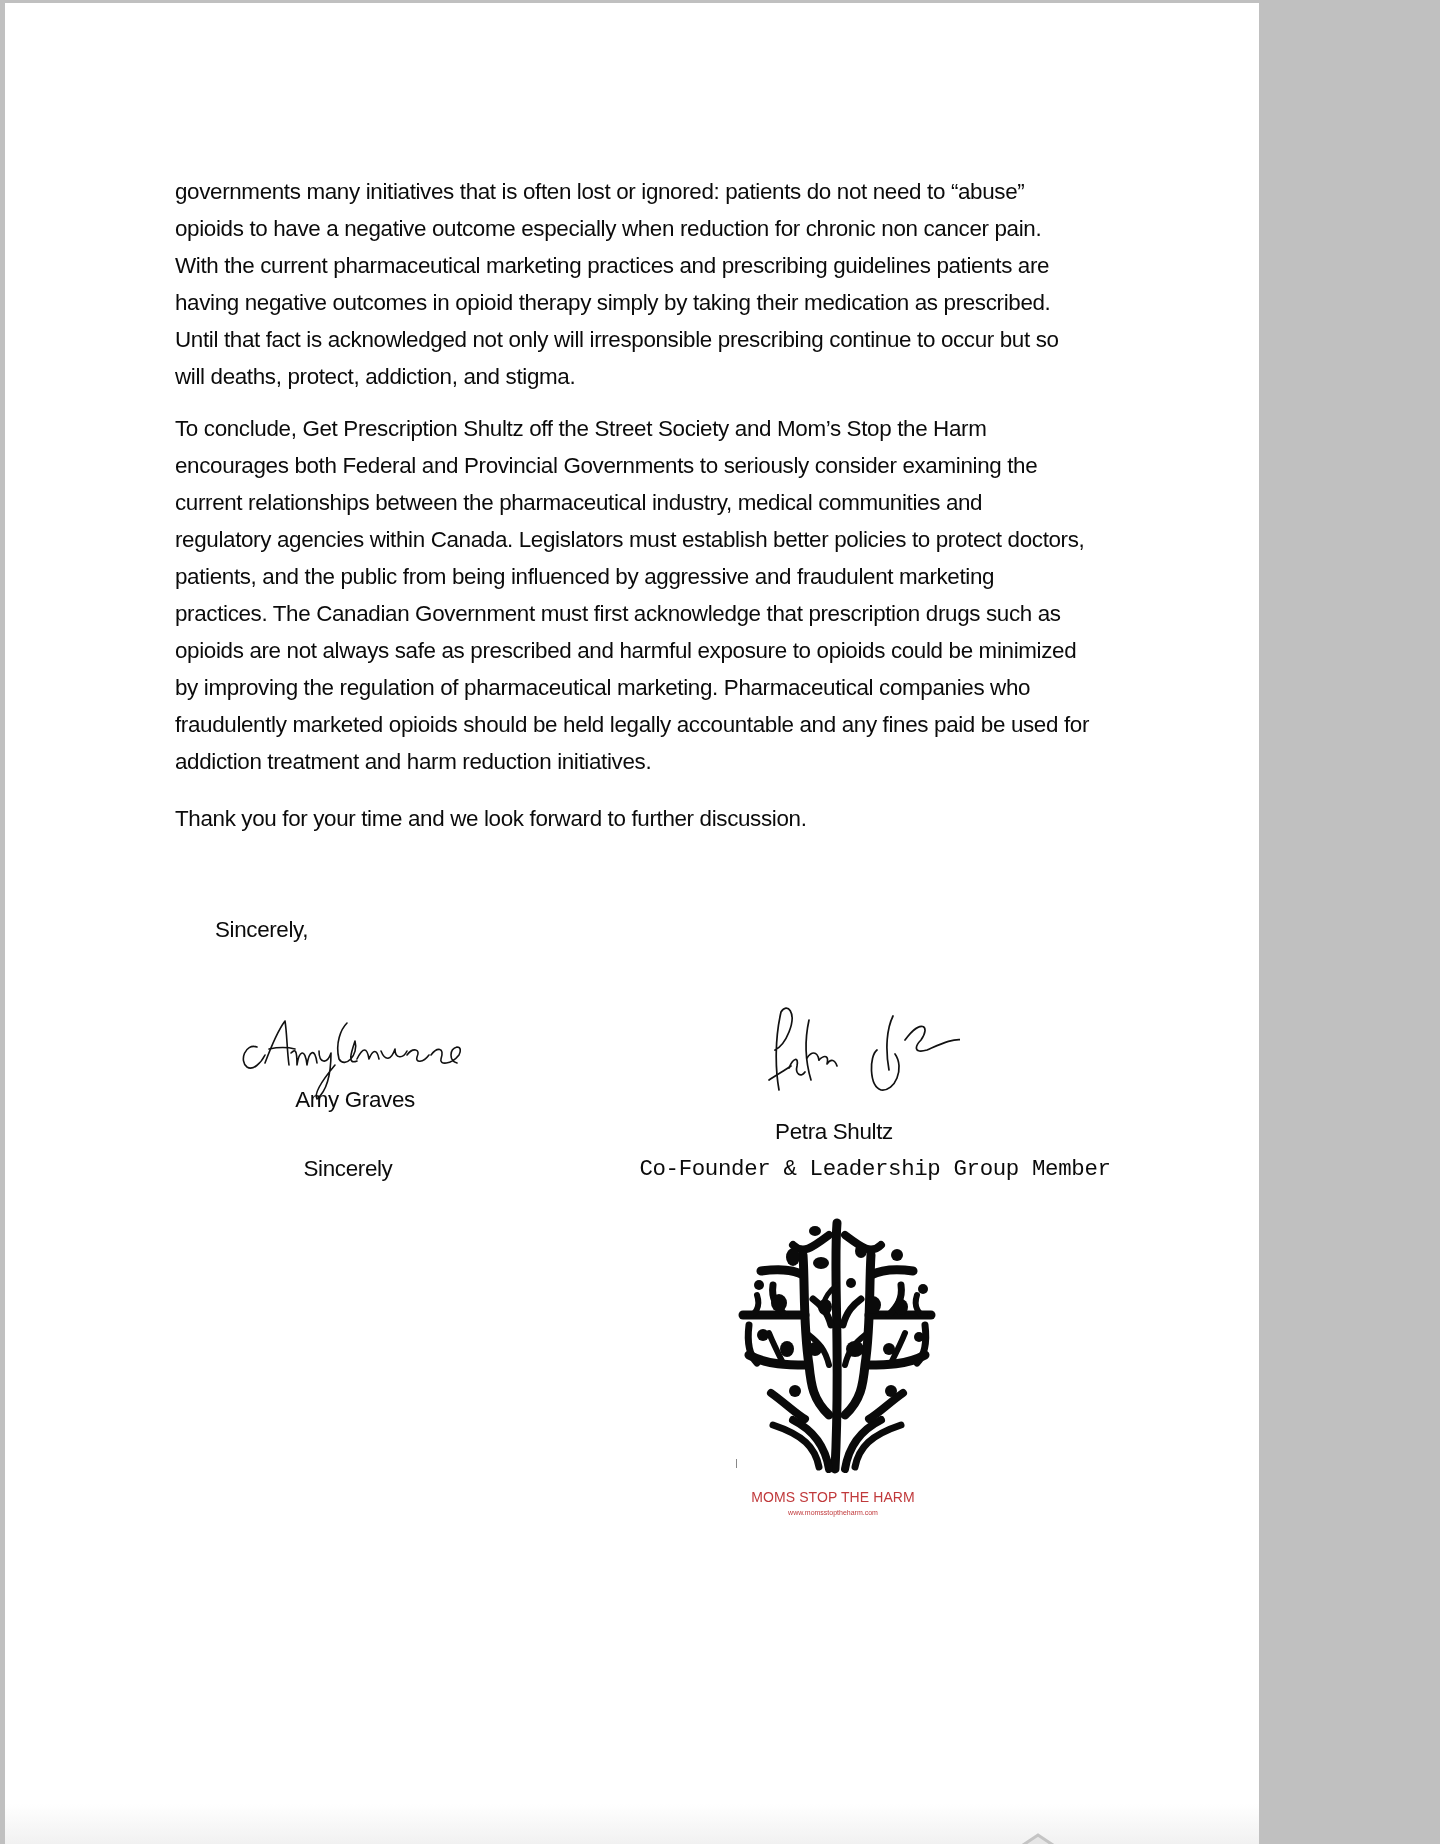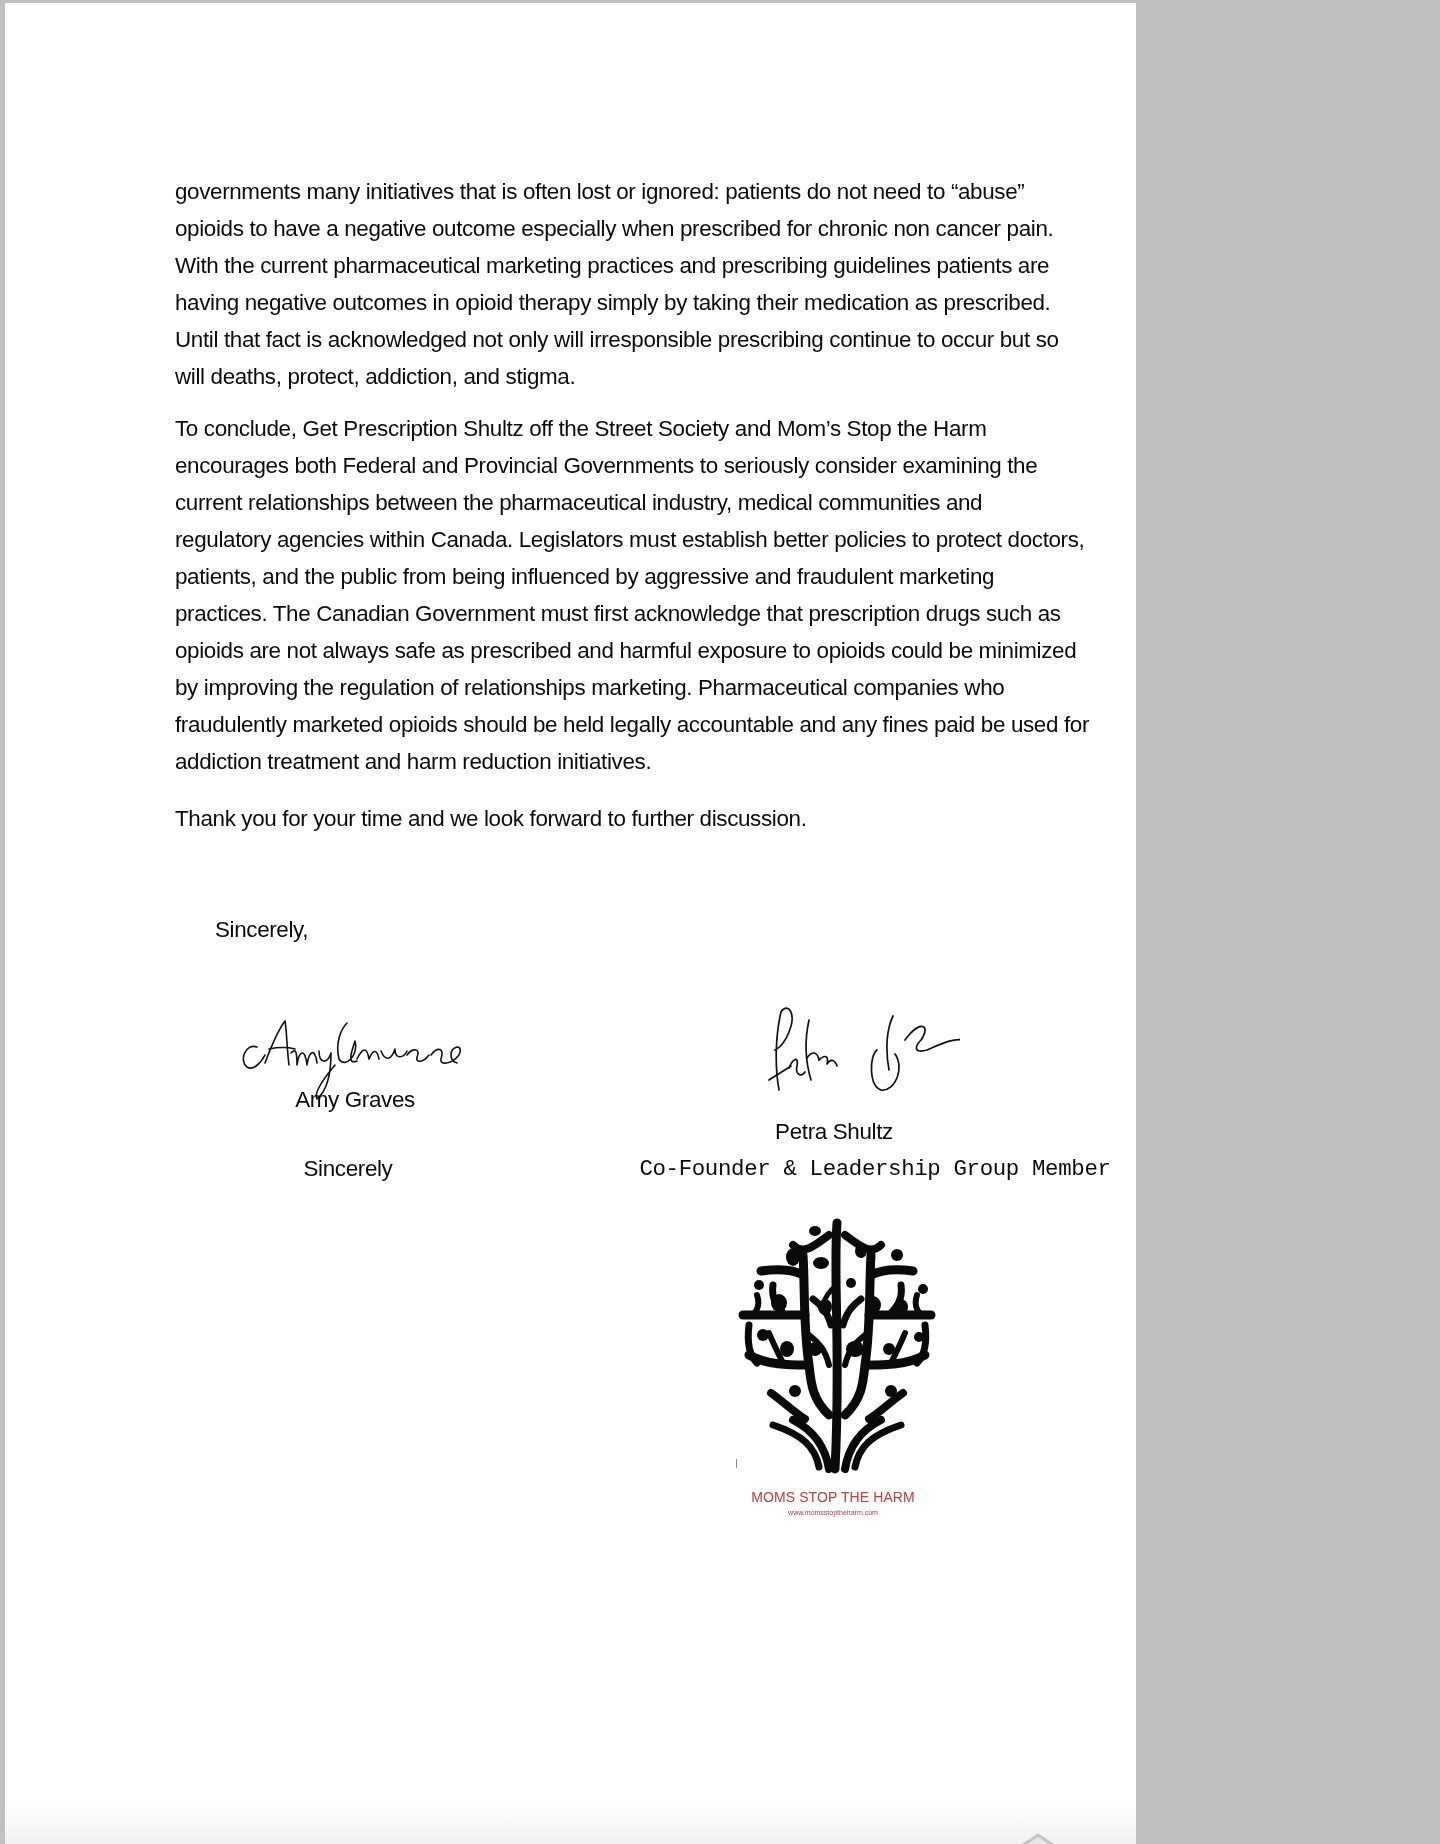--- a/index.html
+++ b/index.html
@@ -3,21 +3,21 @@
 <meta charset="utf-8">
 <style>
   html, body { margin: 0; padding: 0; }
   body {
     width: 1440px; height: 1844px; overflow: hidden;
     background: #c0c0c0;
     position: relative;
     font-family: "Liberation Sans", sans-serif;
   }
   .page {
-    position: absolute; left: 5px; top: 3px; width: 1131px; height: 1841px;
+    position: absolute; left: 5px; top: 3px; width: 1254px; height: 1841px;
     background: #ffffff;
   }
   .page-bottom-fade {
     position: absolute; left: 0; right: 0; bottom: 0; height: 40px;
     background: linear-gradient(to bottom, rgba(255,255,255,0), #f1f1f1);
   }
   .page-nav-chevron {
     position: absolute; left: 998px; top: 1824px; width: 70px; height: 30px;
   }
   .body-text {
@@ -57,36 +57,36 @@
   .tick-mark { position: absolute; left: 731px; top: 1456px; width: 1px; height: 9px; background: #888; }
   .stray-dot { position: absolute; left: 402px; top: 1096px; width: 2px; height: 2px; background: #555; }
 </style>
 </head>
 <body>
 
 <div class="page">
 
   <div class="body-text" style="top:170px;">
     <div class="line" style="top:0px">governments many initiatives that is often lost or ignored: patients do not need to “abuse”</div>
-    <div class="line" style="top:37px">opioids to have a negative outcome especially when prescribed for chronic non cancer pain.</div>
+    <div class="line" style="top:37px">opioids to have a negative outcome especially when reduction for chronic non cancer pain.</div>
     <div class="line" style="top:74px">With the current pharmaceutical marketing practices and prescribing guidelines patients are</div>
     <div class="line" style="top:111px">having negative outcomes in opioid therapy simply by taking their medication as prescribed.</div>
     <div class="line" style="top:148px">Until that fact is acknowledged not only will irresponsible prescribing continue to occur but so</div>
     <div class="line" style="top:185px">will deaths, protect, addiction, and stigma.</div>
   </div>
 
   <div class="body-text" style="top:407px;">
     <div class="line" style="top:0px">To conclude, Get Prescription Shultz off the Street Society and Mom’s Stop the Harm</div>
     <div class="line" style="top:37px">encourages both Federal and Provincial Governments to seriously consider examining the</div>
     <div class="line" style="top:74px">current relationships between the pharmaceutical industry, medical communities and</div>
     <div class="line" style="top:111px">regulatory agencies within Canada. Legislators must establish better policies to protect doctors,</div>
     <div class="line" style="top:148px">patients, and the public from being influenced by aggressive and fraudulent marketing</div>
     <div class="line" style="top:185px">practices. The Canadian Government must first acknowledge that prescription drugs such as</div>
     <div class="line" style="top:222px">opioids are not always safe as prescribed and harmful exposure to opioids could be minimized</div>
-    <div class="line" style="top:259px">by improving the regulation of relationships marketing. Pharmaceutical companies who</div>
+    <div class="line" style="top:259px">by improving the regulation of pharmaceutical marketing. Pharmaceutical companies who</div>
     <div class="line" style="top:296px">fraudulently marketed opioids should be held legally accountable and any fines paid be used for</div>
     <div class="line" style="top:333px">addiction treatment and harm reduction initiatives.</div>
   </div>
 
   <div class="body-text" style="top:797px;">
     <div class="line" style="top:0">Thank you for your time and we look forward to further discussion.</div>
   </div>
 
   <div class="body-text" style="top:908px; left:210px;">
     <div class="line" style="top:0">Sincerely,</div>

